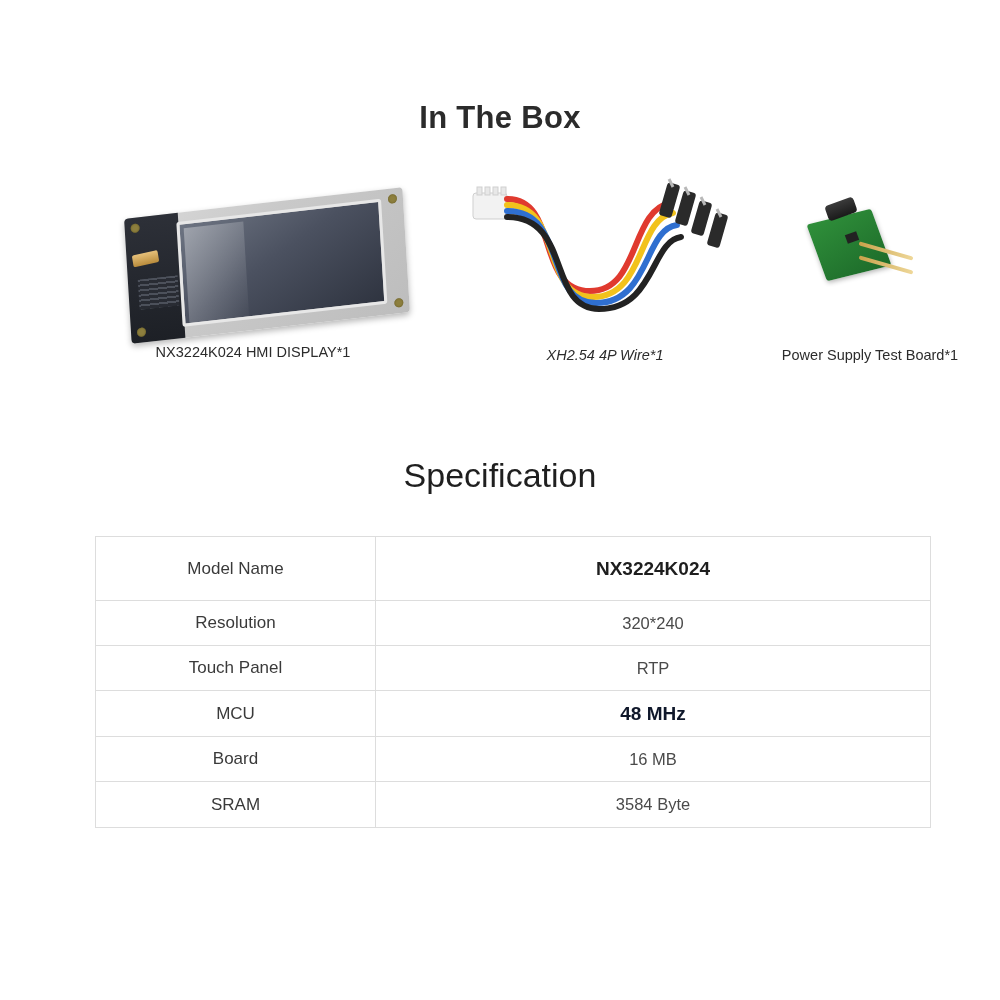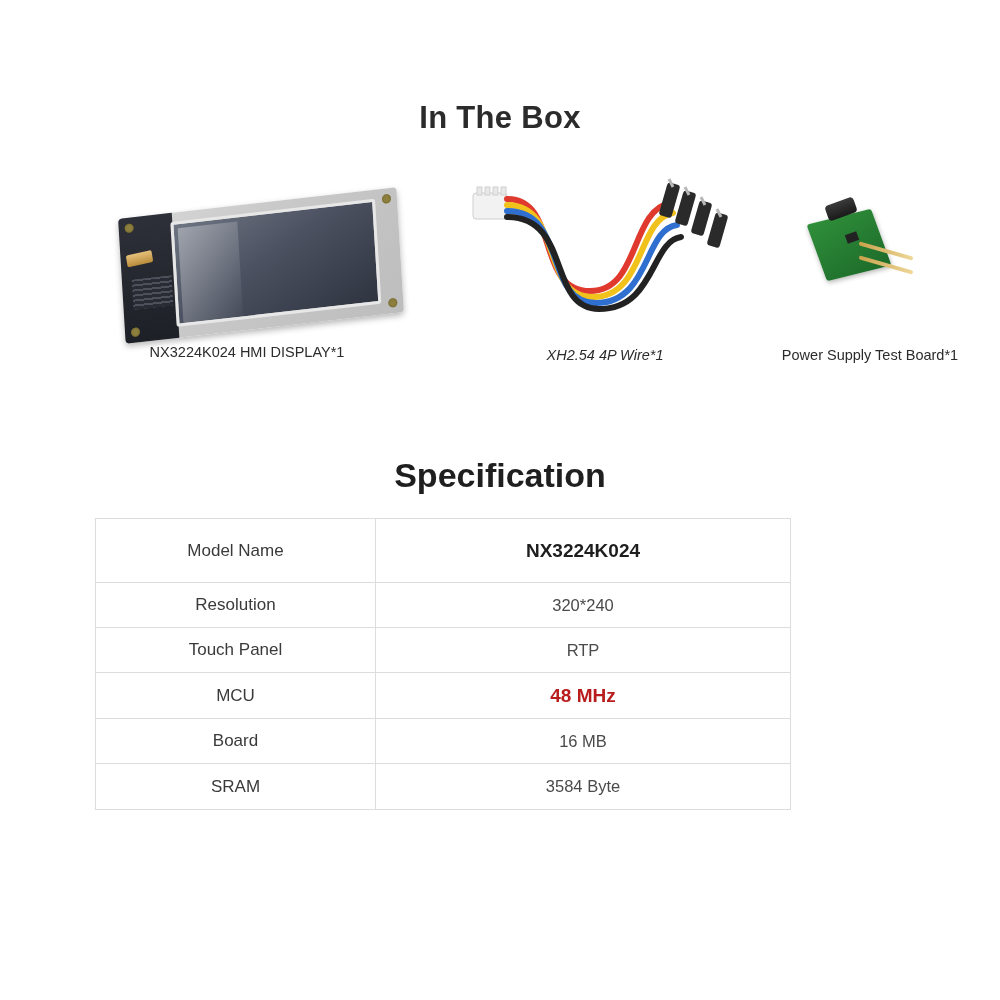--- a/index.html
+++ b/index.html
@@ -44,21 +44,21 @@
     position: absolute;
     text-align: center;
   }
   .item-caption {
     font-size: 14.5px;
     color: #2c2c2c;
     white-space: nowrap;
   }
 
   
-  .item1 { left: 12px; top: 0; width: 350px; }
+  .item1 { left: 18px; top: 0; width: 350px; }
   .art1 {
     position: relative;
     width: 300px;
     height: 155px;
     margin: 10px auto 14px auto;
   }
   .pcb {
     position: absolute;
     left: 24px;
     top: 28px;
@@ -181,29 +181,29 @@
   }
 
   
   .spec-title {
     position: absolute;
     top: 456px;
     left: 0;
     width: 1000px;
     text-align: center;
     font-size: 34px;
-    font-weight: bold;
+    font-weight: normal;
     color: #1f1f1f;
   }
 
   .spec-table {
     position: absolute;
     left: 95px;
-    top: 518px;
-    width: 696px;
+    top: 536px;
+    width: 836px;
     border-collapse: collapse;
     border: 1px solid #d8d8d8;
   }
   .spec-table td {
     border: 1px solid #dddddd;
     padding: 0;
     vertical-align: middle;
   }
   .cell-label {
     width: 280px;
@@ -216,21 +216,21 @@
     font-size: 16.5px;
     color: #4a4a4a;
   }
   .cell-inner { display: block; padding: 0 6px; }
   .r0 .cell-label, .r0 .cell-value { height: 64px; }
   .r0 .cell-value { font-size: 19px; font-weight: bold; color: #1e1e1e; text-align: center; }
   .r1 .cell-label, .r1 .cell-value { height: 52px; }
   .r2 .cell-label, .r2 .cell-value { height: 45px; }
   .r3 .cell-label, .r3 .cell-value { height: 45px; }
   .r4 .cell-label, .r4 .cell-value { height: 46px; }
-  .r4 .cell-value { font-size: 19px; font-weight: bold; color: #b91c1c; }
+  .r4 .cell-value { font-size: 19px; font-weight: bold; color: #0f172a; }
   .r5 .cell-label, .r5 .cell-value { height: 45px; }
   .r6 .cell-label, .r6 .cell-value { height: 46px; }
   .r7 .cell-label, .r7 .cell-value { height: 49px; }
 </style>
 </head>
 <body>
 
 <div class="page">
 
   <div class="box-title">In The Box</div>

